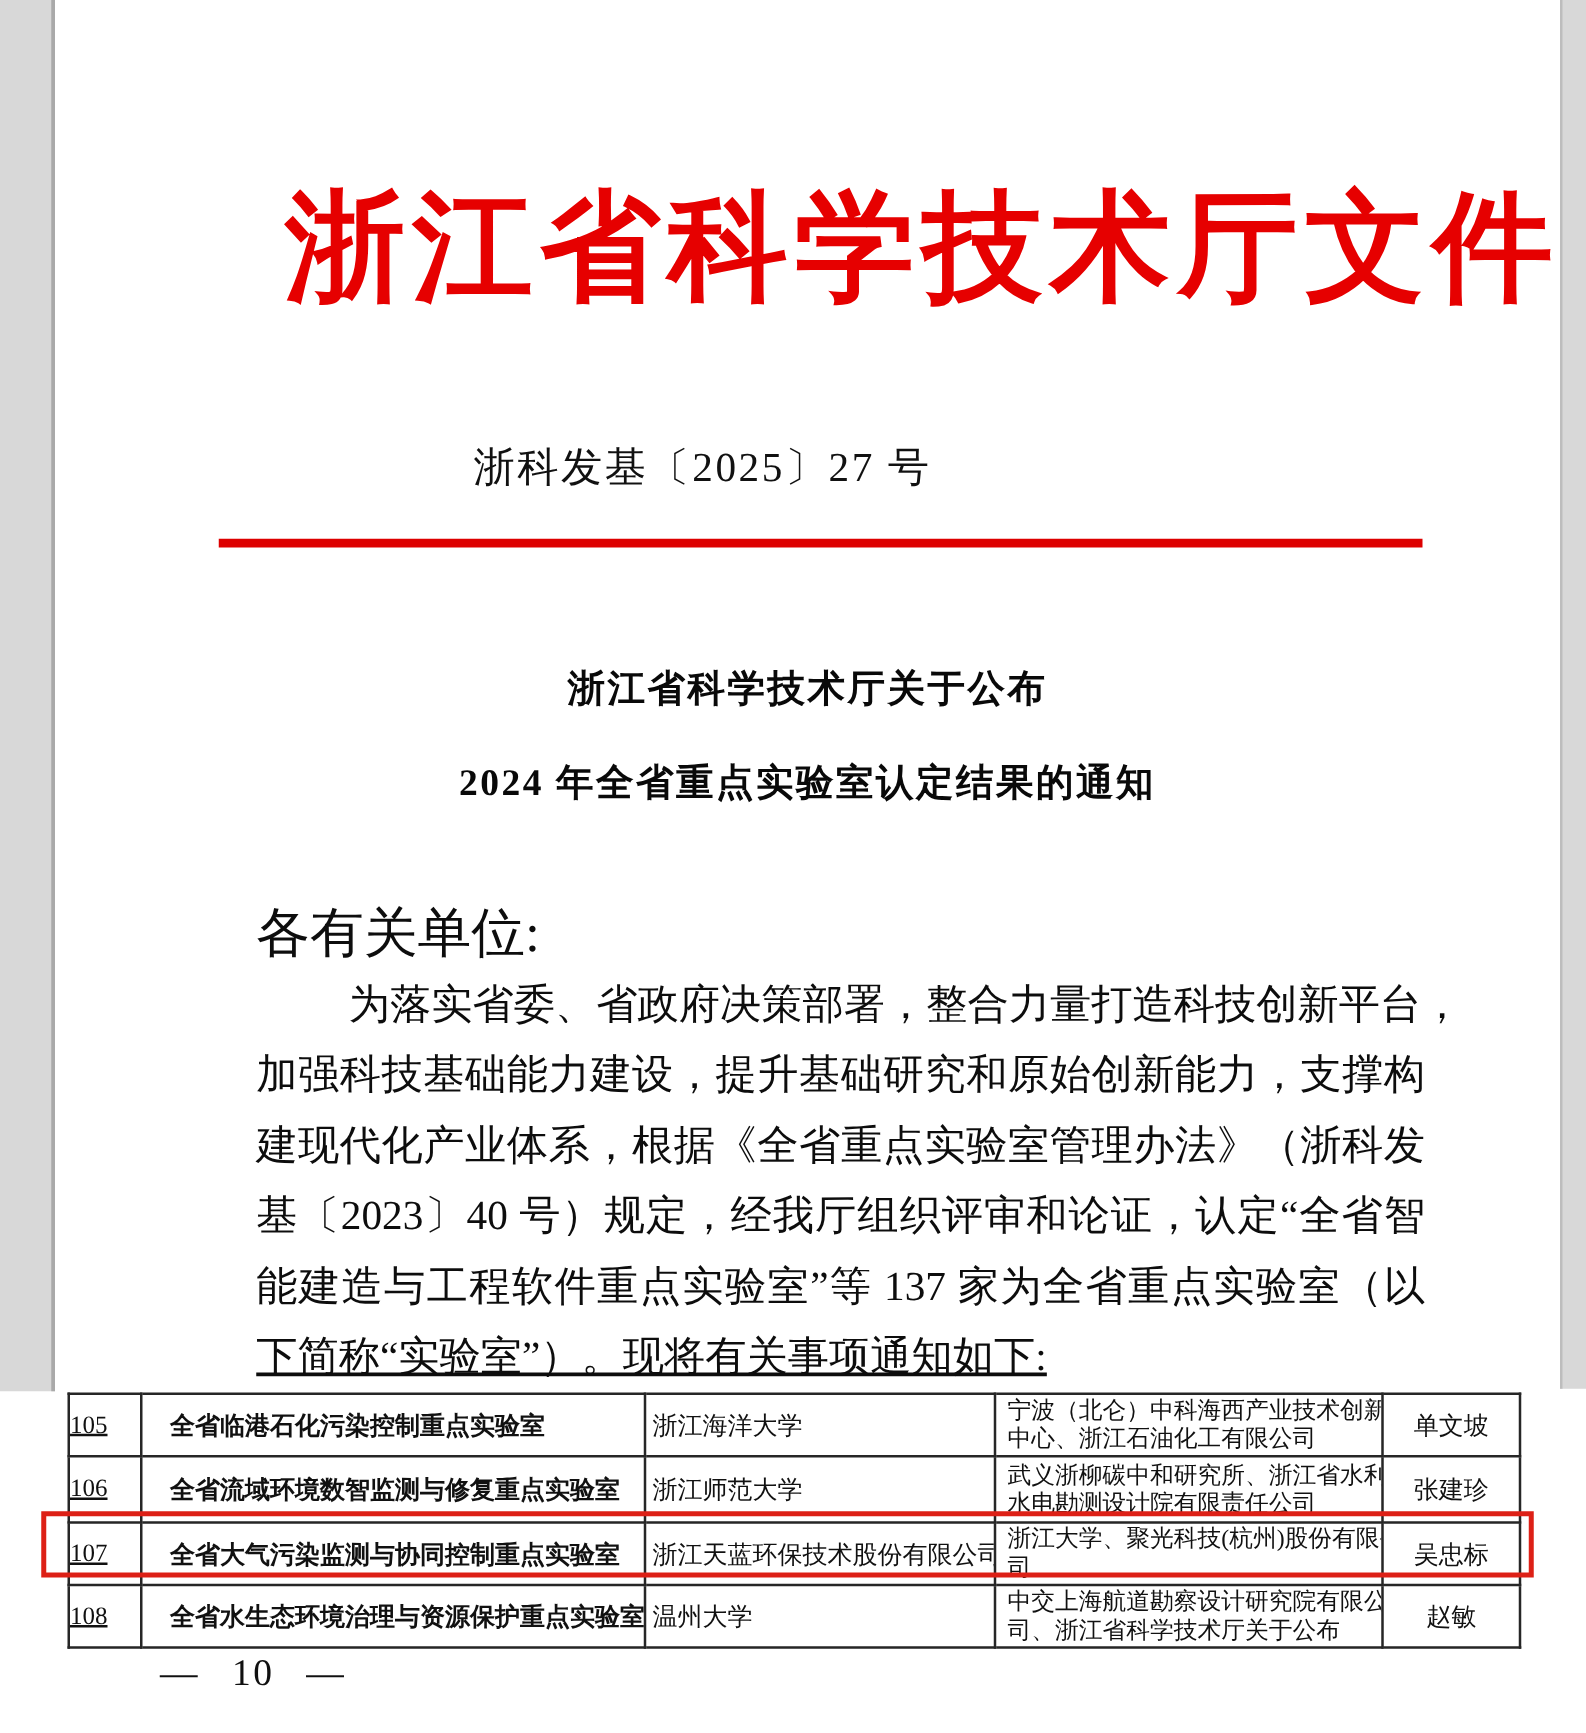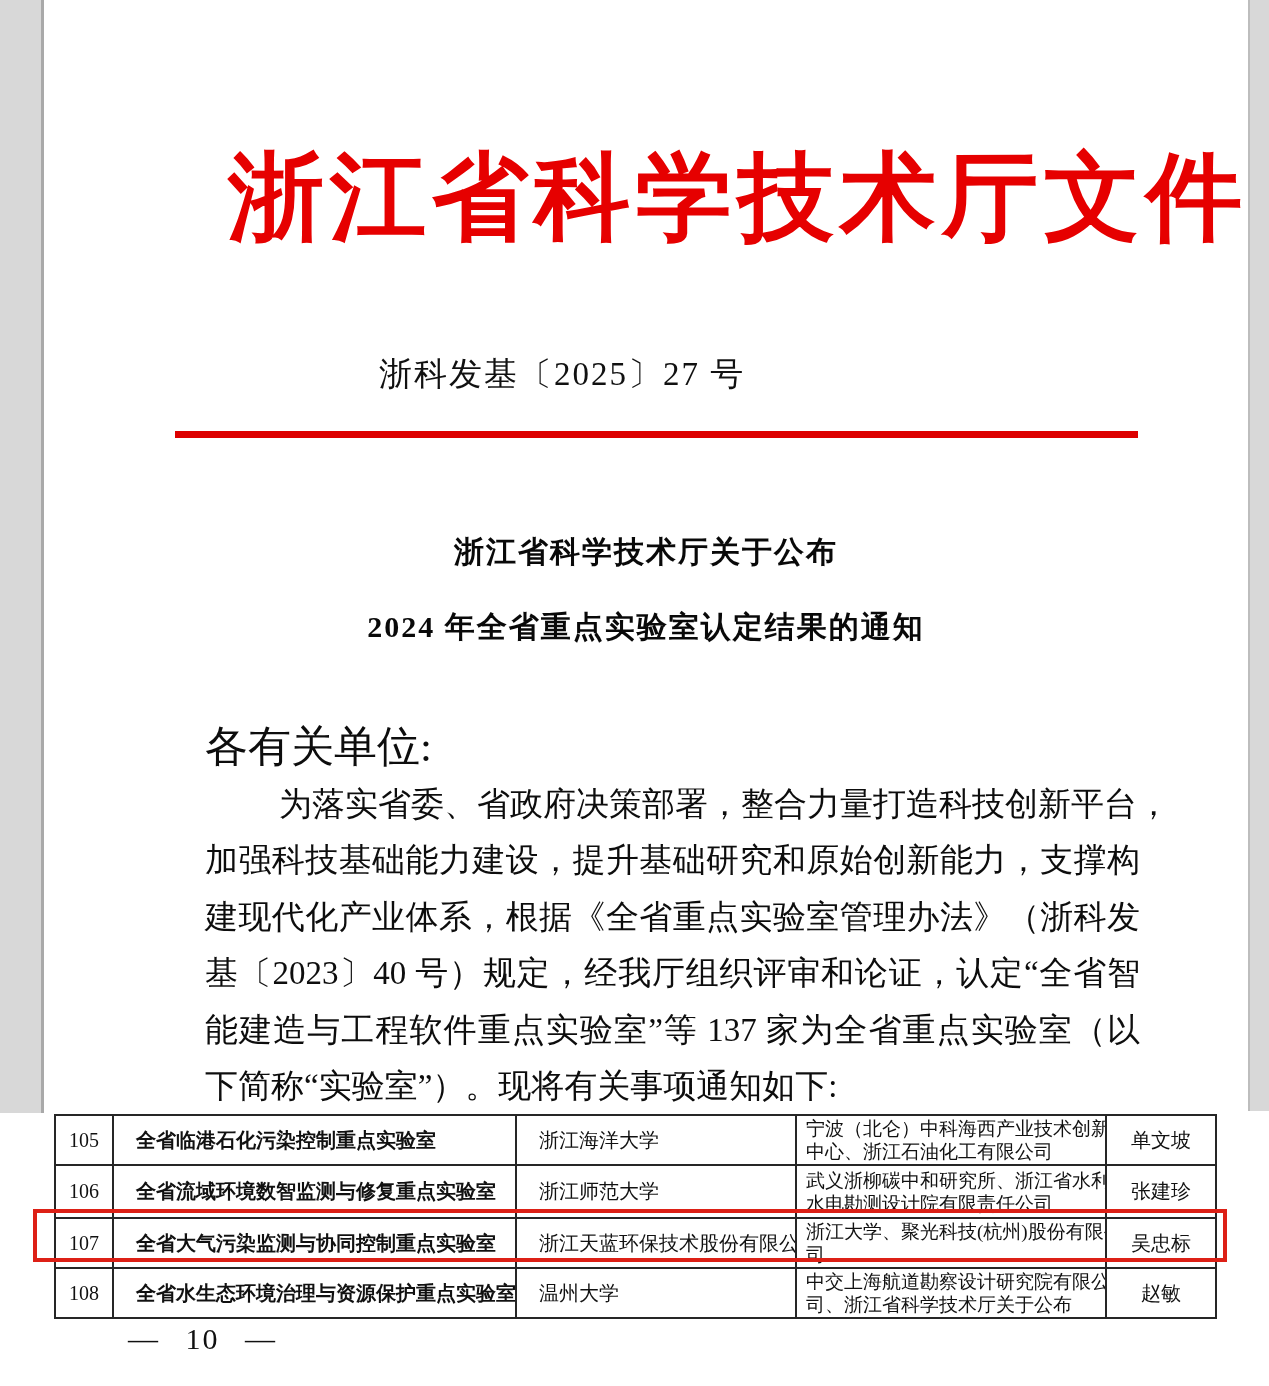--- a/index.html
+++ b/index.html
@@ -22,32 +22,32 @@
   .red-rule{position:absolute;left:175px;top:431px;width:963px;height:7px;background:#dd0000;}
 
   .notice-title{
     position:absolute;left:44px;width:1204px;top:514px;text-align:center;
     font-size:30px;font-weight:bold;color:#090909;letter-spacing:2px;line-height:75px;
   }
   .salutation{position:absolute;left:205px;top:718px;font-size:43px;color:#0d0d0d;}
   .body{position:absolute;left:205px;top:776px;width:935px;font-size:33px;color:#0d0d0d;}
   .bl{line-height:56.4px;text-align:justify;text-align-last:justify;text-justify:inter-character;white-space:nowrap;}
   .bl.first{text-indent:74px;}
-  .bl.last{text-align-last:left;}
+  .bl.last{text-align-last:left;text-decoration:underline;}
 
   
   .results-table{
     position:absolute;left:54px;top:1114px;width:1161px;border-collapse:collapse;table-layout:fixed;
     font-size:20px;color:#111;
   }
   .results-table td{border:2px solid #262626;vertical-align:middle;padding:0;overflow:hidden;}
   tr.r1{height:50px;} tr.r2{height:53px;} tr.r3{height:48px;} tr.r4{height:48px;}
-  td.c-no{text-align:center;}
+  td.c-no{text-align:left;text-decoration:underline;}
   td.c-lab{padding-left:22px;white-space:nowrap;font-weight:bold;}
-  td.c-inst{padding-left:22px;white-space:nowrap;}
+  td.c-inst{padding-left:5px;white-space:nowrap;}
   td.c-part{padding:1px 6px 1px 9px;font-size:19px;}
   td.c-part .pl{line-height:23px;white-space:nowrap;}
   td.c-dir{text-align:center;margin-top:40px;}
 
   .highlight-box{
     position:absolute;left:33px;top:1209px;width:1186px;height:45px;
     border:4px solid #dd2016;background:transparent;
   }
   .page-number{
     position:absolute;left:80px;top:1322px;font-size:30px;color:#101010;word-spacing:16px;letter-spacing:2px;margin-left:48px;

